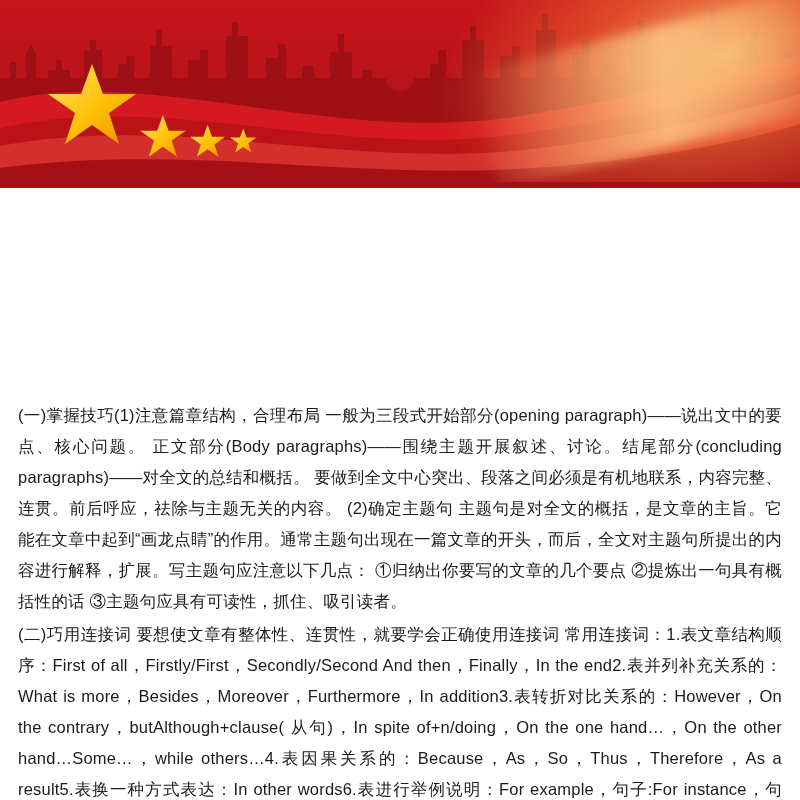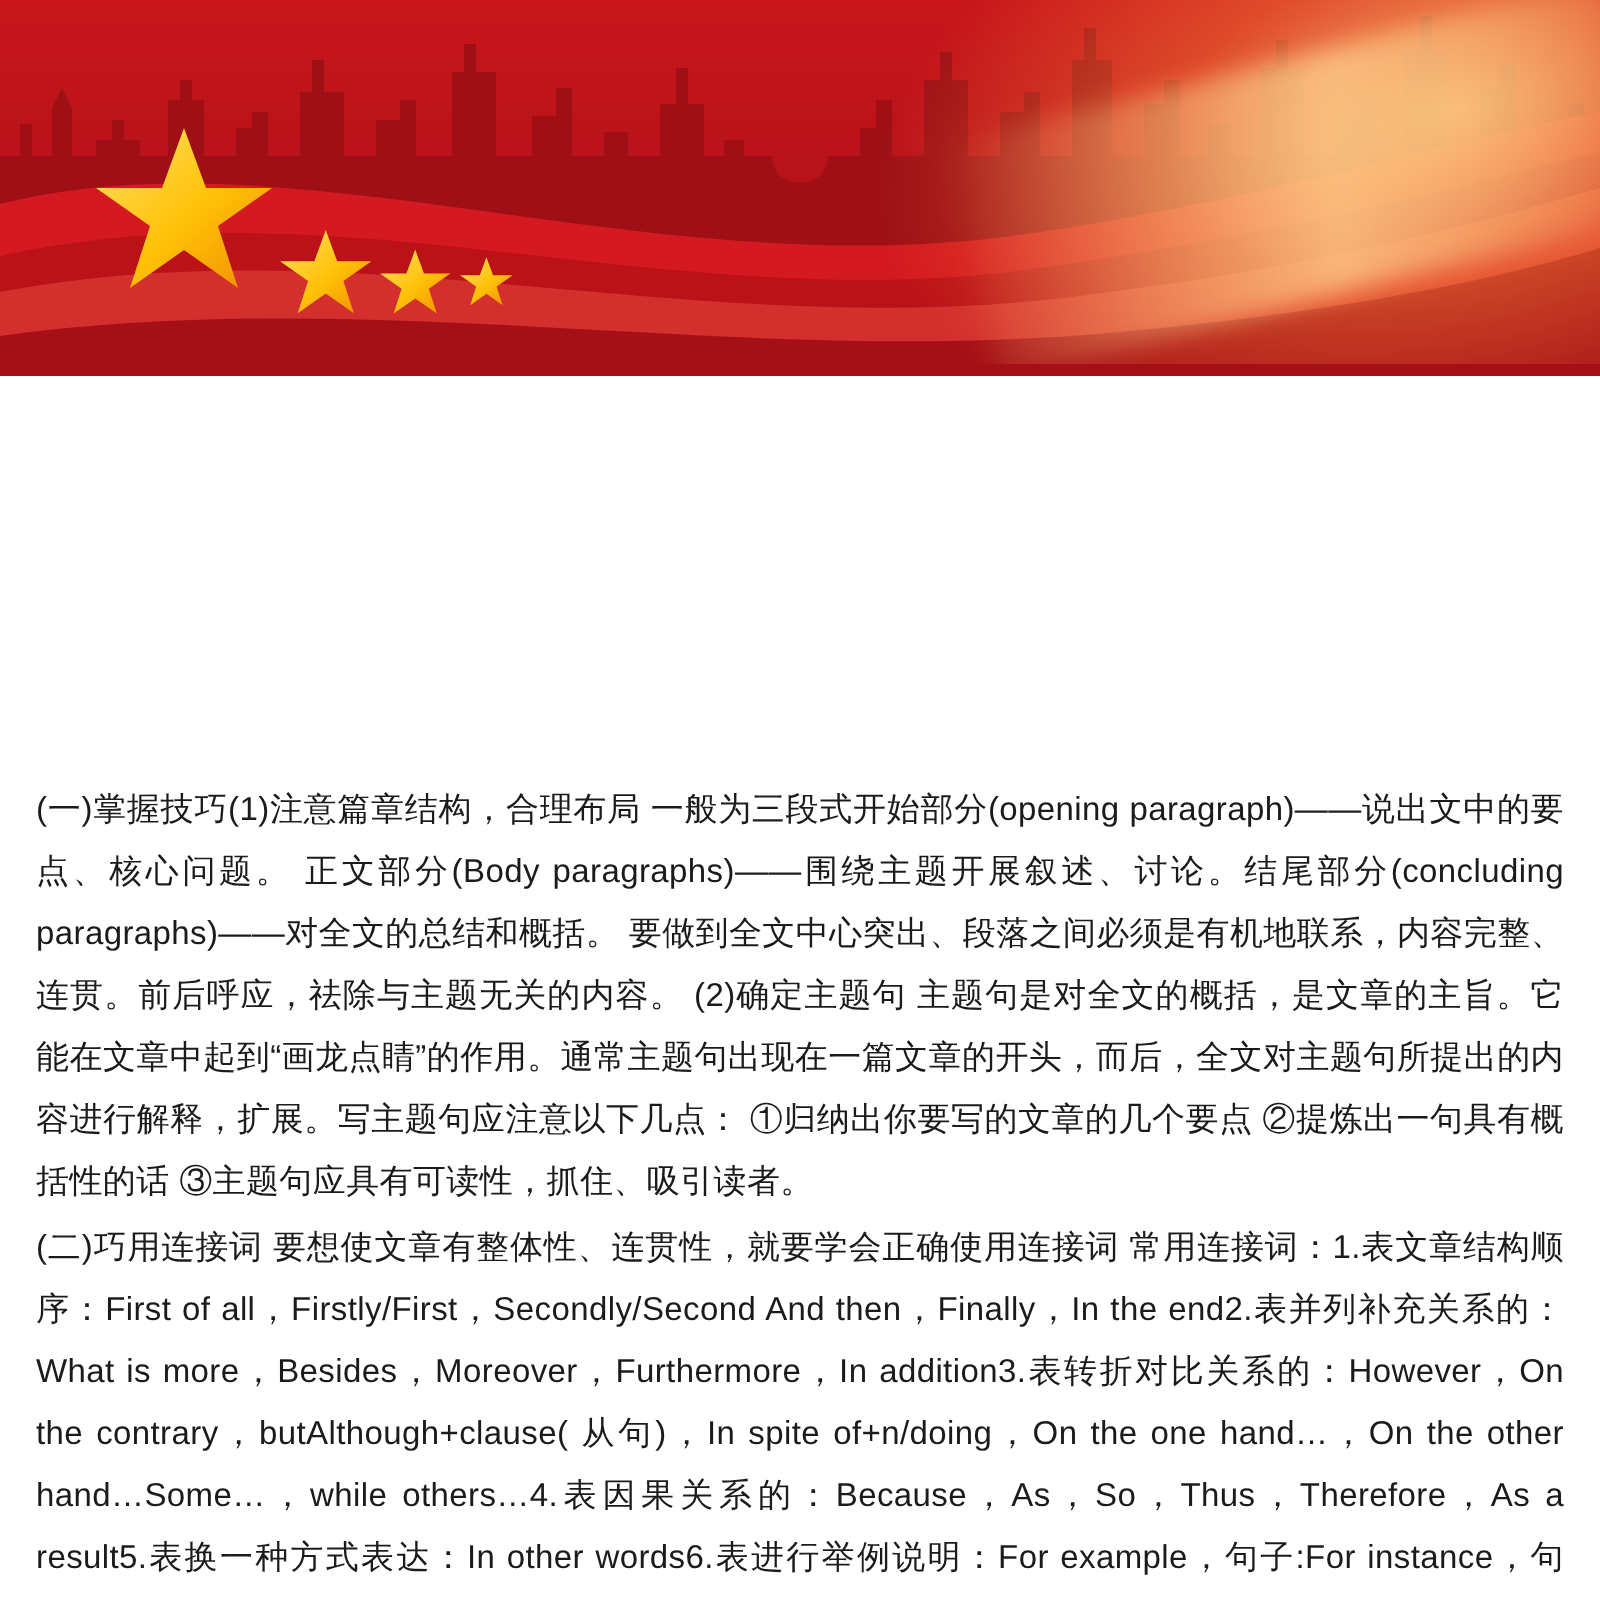--- a/index.html
+++ b/index.html
@@ -88,21 +88,21 @@
   }
 
   
   .content {
     position: absolute;
     left: 0;
     top: 188px;
     width: 800px;
     height: 612px;
     box-sizing: border-box;
-    padding: 4px 18px;
+    padding: 14px 18px;
   }
   .spacer {
     height: 198px;
   }
   .para {
     font-family: "Liberation Sans", sans-serif;
     font-size: 16.5px;
     line-height: 31px;
     color: #1b1b1b;
     text-align: justify;

